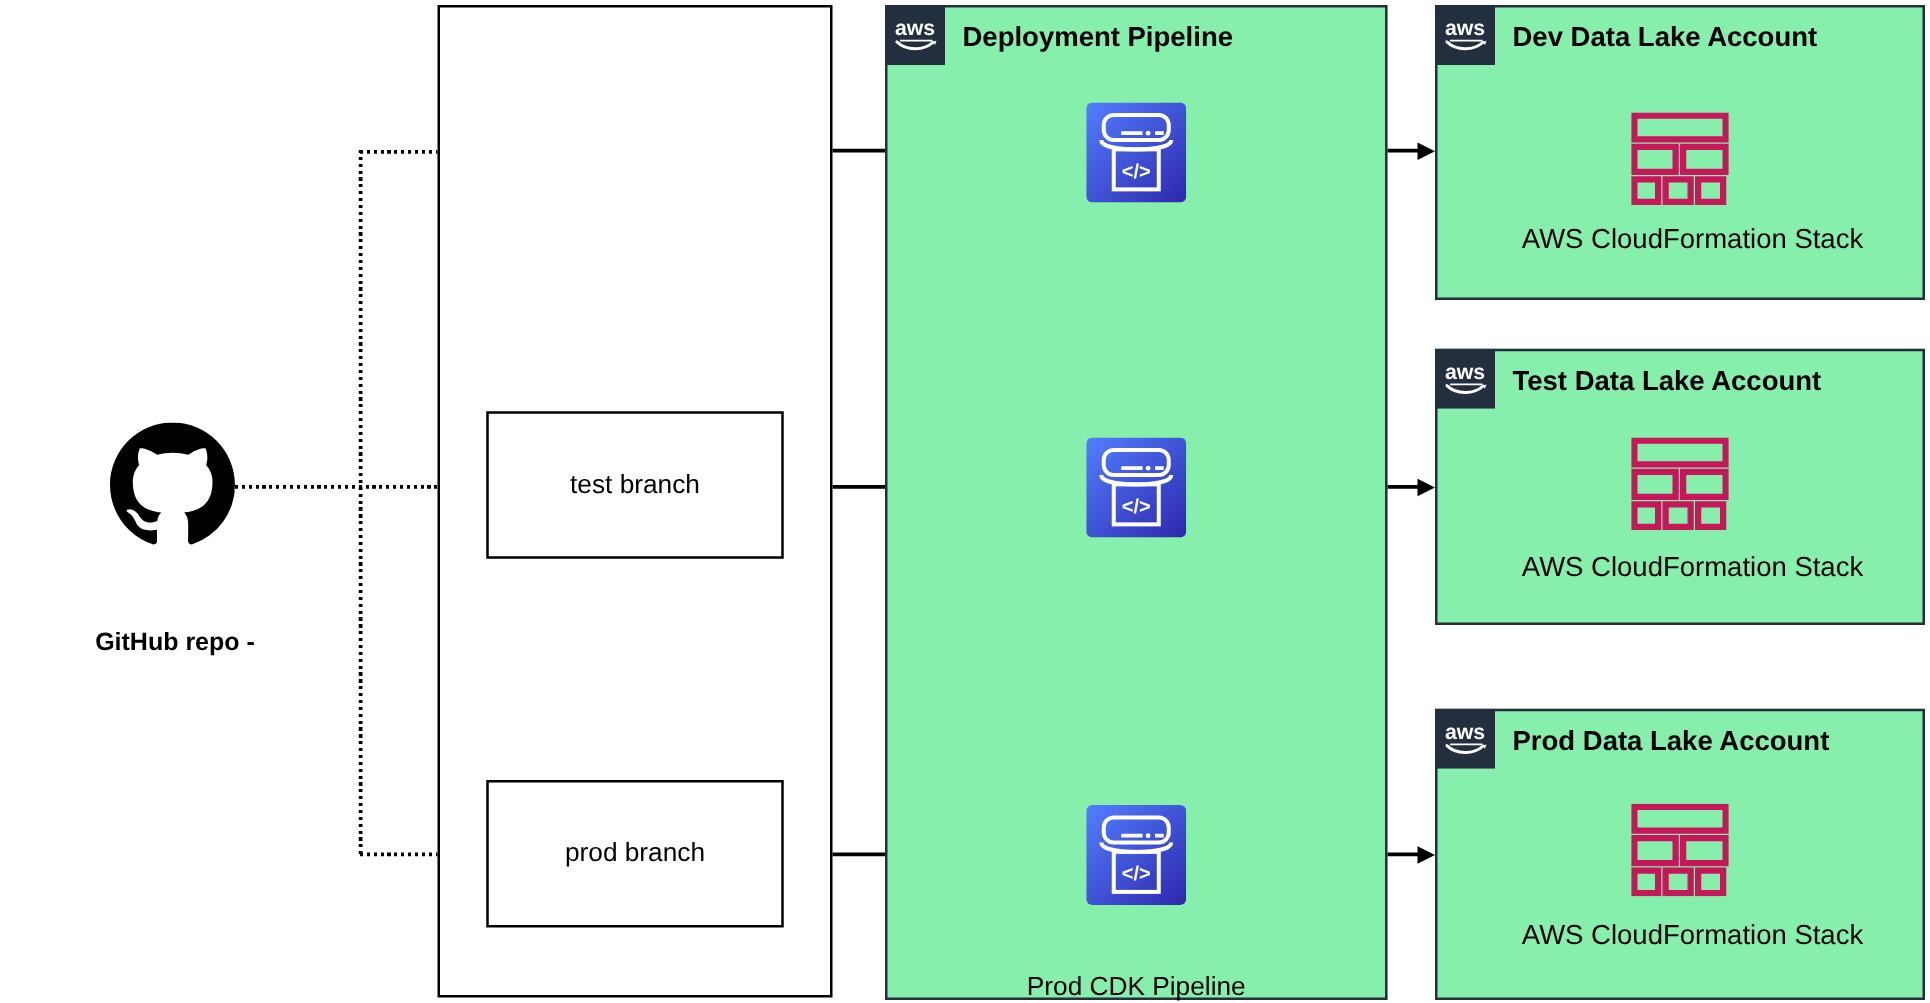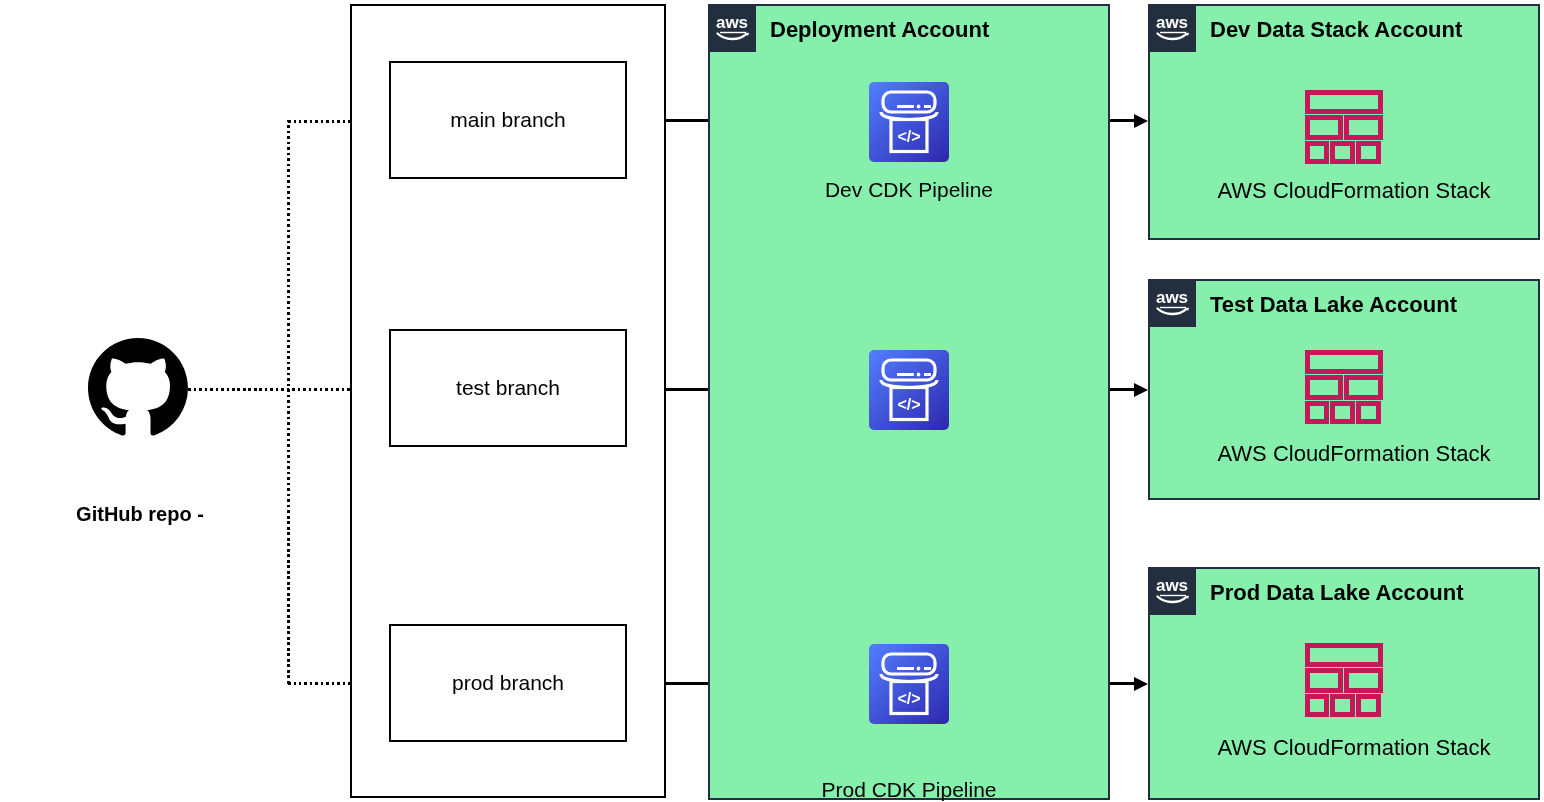--- a/index.html
+++ b/index.html
@@ -67,51 +67,47 @@
   <div class="abs arrowhead" style="left:855px;top:677px"></div>
 
   <div class="abs hline" style="left:947px;top:119px;width:189px"></div>
   <div class="abs hline" style="left:947px;top:388px;width:189px"></div>
   <div class="abs hline" style="left:947px;top:682px;width:189px"></div>
   <div class="abs arrowhead" style="left:1134px;top:114px"></div>
   <div class="abs arrowhead" style="left:1134px;top:383px"></div>
   <div class="abs arrowhead" style="left:1134px;top:677px"></div>
 
   <div class="abs plain-box" style="left:350px;top:4px;width:316px;height:794px">
-    <div class="abs plain-box branch-box" style="top:55px">
-      <span>main branch</span>
-    </div>
     <div class="abs plain-box branch-box" style="top:618px">
       <span>prod branch</span>
     </div>
     <div class="abs plain-box branch-box" style="top:323px">
       <span>test branch</span>
     </div>
   </div>
 
   <div class="abs aws-box" style="left:708px;top:4px;width:402px;height:796px">
     <svg class="aws-logo" width="48" height="48" viewBox="0 0 48 48">
       <rect width="48" height="48" fill="#232F3E"></rect>
       <text x="24" y="24" text-anchor="middle" font-size="17" font-weight="600" fill="#fff" font-family="Liberation Sans, sans-serif">aws</text>
       <path d="M12 28.5 h26" stroke="#fff" stroke-width="1.4" fill="none"></path>
       <path d="M9.5 29.5 C17 36.8 31 36.8 38.5 29.8" stroke="#fff" stroke-width="2.3" fill="none" stroke-linecap="round"></path>
       <path d="M38.2 29.8 l3.0 -1.4 l-1.2 3.6 z" fill="#fff"></path>
     </svg>
-    <div class="aws-title">Deployment Account</div>
+    <div class="aws-title">Deployment Pipeline</div>
 
     <svg class="abs" style="left:159px;top:76px" width="80" height="80" viewBox="0 0 80 80">
       <rect width="80" height="80" rx="5" fill="url(#cdkGrad)"></rect>
       <rect x="14" y="10" width="52" height="20" rx="8" stroke="#fff" stroke-width="3.2" fill="none"></rect>
       <path d="M12 30 c0 5 12 7.5 28 7.5 s28 -2.5 28 -7.5" stroke="#fff" stroke-width="3.2" fill="none"></path>
       <path d="M28 24.5 h17 M55 24.5 h7" stroke="#fff" stroke-width="3" fill="none"></path>
       <circle cx="49.5" cy="24.5" r="1.9" fill="#fff"></circle>
       <rect x="22" y="37.5" width="36" height="32" stroke="#fff" stroke-width="3.2" fill="none"></rect>
       <text x="40" y="60" text-anchor="middle" font-size="16" font-weight="bold" fill="#fff" font-family="Liberation Sans, sans-serif">&lt;/&gt;</text>
     </svg>
-    <div class="abs node-label" style="left:69px;top:172px;width:260px">Dev CDK Pipeline</div>
 
     <svg class="abs" style="left:159px;top:344px" width="80" height="80" viewBox="0 0 80 80">
       <rect width="80" height="80" rx="5" fill="url(#cdkGrad)"></rect>
       <rect x="14" y="10" width="52" height="20" rx="8" stroke="#fff" stroke-width="3.2" fill="none"></rect>
       <path d="M12 30 c0 5 12 7.5 28 7.5 s28 -2.5 28 -7.5" stroke="#fff" stroke-width="3.2" fill="none"></path>
       <path d="M28 24.5 h17 M55 24.5 h7" stroke="#fff" stroke-width="3" fill="none"></path>
       <circle cx="49.5" cy="24.5" r="1.9" fill="#fff"></circle>
       <rect x="22" y="37.5" width="36" height="32" stroke="#fff" stroke-width="3.2" fill="none"></rect>
       <text x="40" y="60" text-anchor="middle" font-size="16" font-weight="bold" fill="#fff" font-family="Liberation Sans, sans-serif">&lt;/&gt;</text>
     </svg>
@@ -129,21 +125,21 @@
   </div>
 
   <div class="abs aws-box" style="left:1148px;top:4px;width:392px;height:236px">
     <svg class="aws-logo" width="48" height="48" viewBox="0 0 48 48">
       <rect width="48" height="48" fill="#232F3E"></rect>
       <text x="24" y="24" text-anchor="middle" font-size="17" font-weight="600" fill="#fff" font-family="Liberation Sans, sans-serif">aws</text>
       <path d="M12 28.5 h26" stroke="#fff" stroke-width="1.4" fill="none"></path>
       <path d="M9.5 29.5 C17 36.8 31 36.8 38.5 29.8" stroke="#fff" stroke-width="2.3" fill="none" stroke-linecap="round"></path>
       <path d="M38.2 29.8 l3.0 -1.4 l-1.2 3.6 z" fill="#fff"></path>
     </svg>
-    <div class="aws-title">Dev Data Stack Account</div>
+    <div class="aws-title">Dev Data Lake Account</div>
     <svg class="abs" style="left:155px;top:84px" width="78" height="74" viewBox="0 0 78 74">
       <g stroke="#C7175B" stroke-width="5" fill="none">
         <rect x="2.5" y="2.5" width="73" height="19"></rect>
         <rect x="2.5" y="27.5" width="33" height="20"></rect>
           <rect x="41.5" y="27.5" width="34" height="20"></rect>
         <rect x="2.5" y="53.5" width="19" height="18"></rect>
           <rect x="27.5" y="53.5" width="20" height="18"></rect>
           <rect x="53.5" y="53.5" width="20" height="18"></rect>
       </g>
     </svg>

